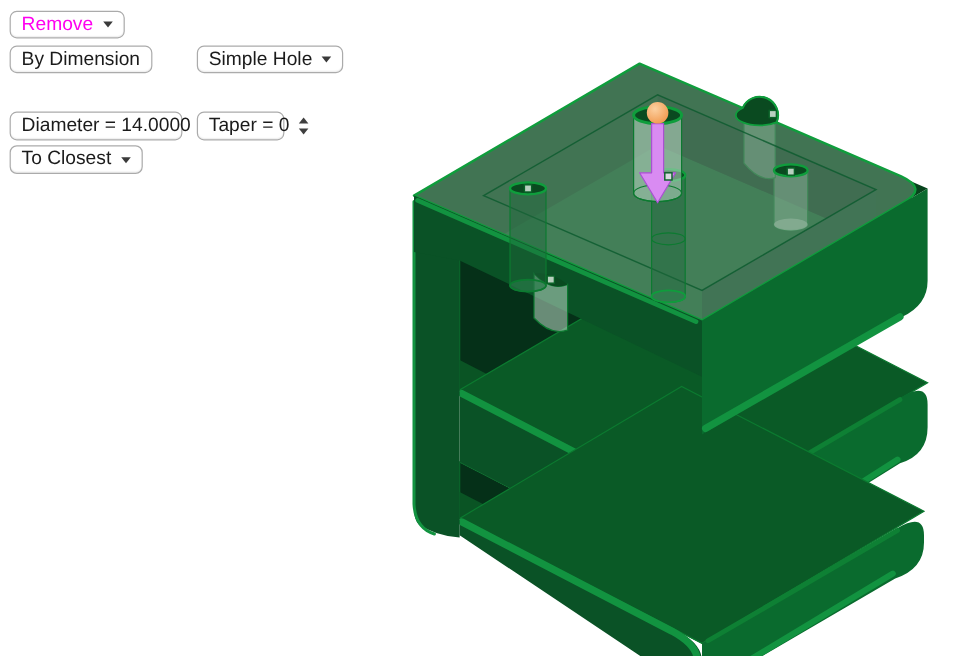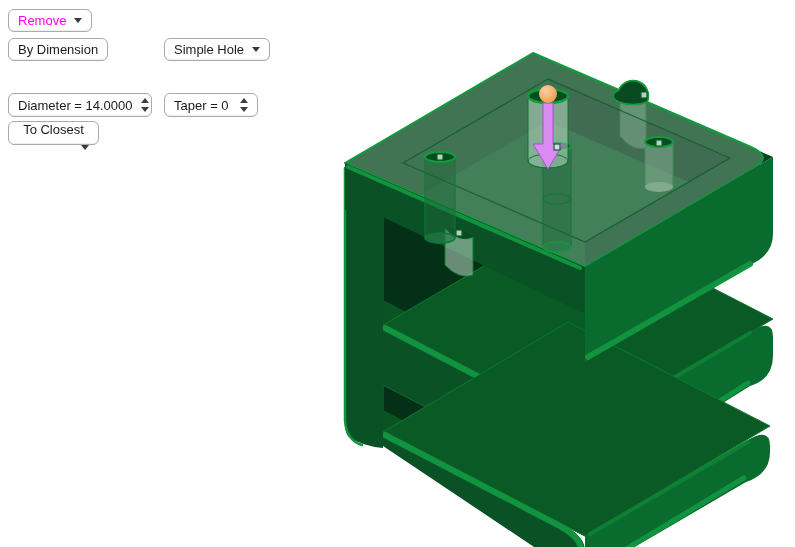--- a/index.html
+++ b/index.html
@@ -4,37 +4,37 @@
 <style>
   html,body{margin:0;padding:0;}
   body{width:795px;height:547px;position:relative;overflow:hidden;
        background:var(--bg,#fff);
        font-family:"Liberation Sans",sans-serif;}
   #viewport{position:absolute;left:0;top:0;width:795px;height:547px;}
   .btn{position:absolute;display:flex;align-items:center;gap:8px;
        box-sizing:border-box;height:23px;padding:0 9px;
        background:var(--button-bg,#fff);
        border:1px solid var(--button-border,#ababab);
-       border-radius:6px;font-size:13px;color:var(--text,#1b1b1b);
+       border-radius:6px;font-size:16px;color:var(--text,#1b1b1b);
        box-shadow:inset 0 -1px 1px rgba(0,0,0,0.07);
        white-space:nowrap;cursor:default;user-select:none;}
   .caret{width:0;height:0;border-left:4px solid transparent;
          border-right:4px solid transparent;border-top:5px solid #3a3a3a;}
   .spinner{display:flex;flex-direction:column;gap:4px;margin-left:auto;}
   .spin-up{width:0;height:0;border-left:4px solid transparent;
            border-right:4px solid transparent;border-bottom:5px solid #3f3f3f;}
   .spin-down{width:0;height:0;border-left:4px solid transparent;
              border-right:4px solid transparent;border-top:5px solid #3f3f3f;}
   #remove-btn{left:8px;top:9px;min-width:81px;color:var(--remove-text,#ff00f0);}
   #remove-btn .caret{margin-left:auto;}
   #by-dimension-btn{left:8px;top:38px;}
   #simple-hole-btn{left:164px;top:38px;text-align:right;}
   #diameter-box{left:8px;top:93px;width:144px;height:24px;}
-  #taper-box{left:164px;top:93px;width:94px;height:24px;}
-  #to-closest-btn{left:8px;top:121px;height:24px;min-width:91px;flex-direction:column;}
+  #taper-box{left:164px;top:93px;width:73px;height:24px;}
+  #to-closest-btn{left:8px;top:121px;height:24px;min-width:91px;}
   #to-closest-btn .caret{margin-left:auto;}
 </style>
 </head>
 <body>
 
 <svg id="viewport" viewBox="0 0 795 547" xmlns="http://www.w3.org/2000/svg">
   <defs>
     <radialGradient id="ballGrad" cx="0.38" cy="0.32" r="0.85">
       <stop offset="0" style="stop-color:var(--ball-hi)"></stop>
       <stop offset="1" style="stop-color:var(--ball-main)"></stop>

